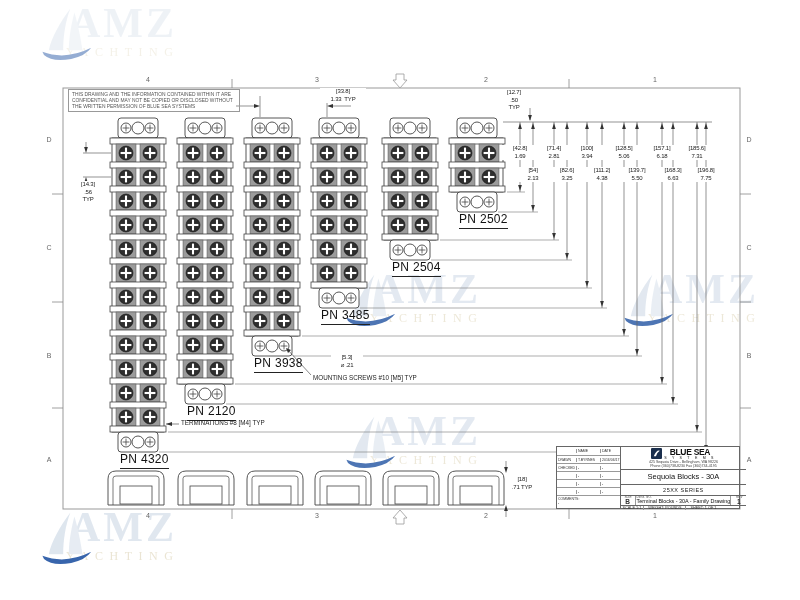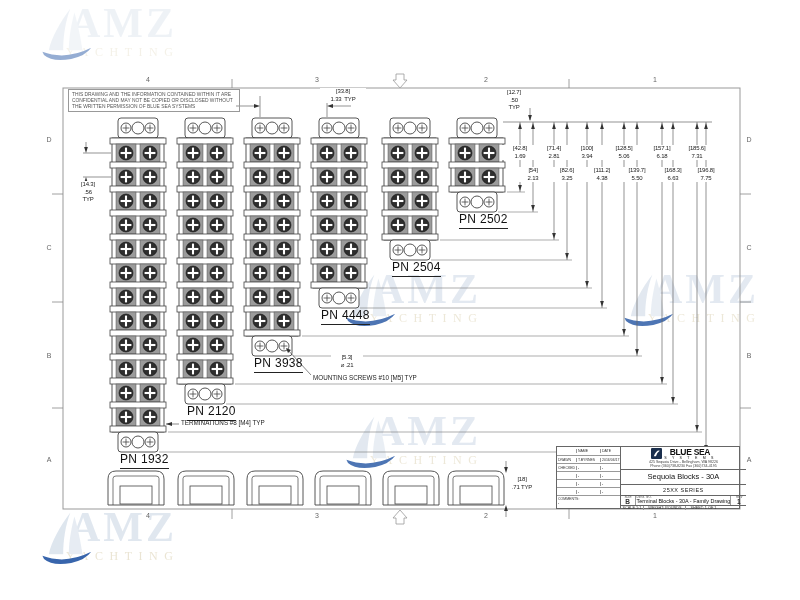--- a/index.html
+++ b/index.html
@@ -743,30 +743,30 @@
       <div class="t zone" style="left:482px;top:512px;width:8px;text-align:center">2</div>
       <div class="t zone" style="left:651px;top:512px;width:8px;text-align:center">1</div>
       <div class="t zone" style="left:44px;top:136px;width:10px;text-align:center">D</div>
       <div class="t zone" style="left:44px;top:244px;width:10px;text-align:center">C</div>
       <div class="t zone" style="left:44px;top:352px;width:10px;text-align:center">B</div>
       <div class="t zone" style="left:44px;top:456px;width:10px;text-align:center">A</div>
       <div class="t zone" style="left:744px;top:136px;width:10px;text-align:center">D</div>
       <div class="t zone" style="left:744px;top:244px;width:10px;text-align:center">C</div>
       <div class="t zone" style="left:744px;top:352px;width:10px;text-align:center">B</div>
       <div class="t zone" style="left:744px;top:456px;width:10px;text-align:center">A</div>
-      <div class="t pn" style="left:120px;top:456px">PN 1932</div>
+      <div class="t pn" style="left:120px;top:456px">PN 4320</div>
       <div class="t dim" style="left:679px;top:145px;width:36px">[185.6]<br>7.31</div>
       <div class="t dim" style="left:688px;top:167px;width:36px">[196.8]<br>7.75</div>
       <div class="t pn" style="left:187px;top:408px">PN 2120</div>
       <div class="t dim" style="left:644px;top:145px;width:36px">[157.1]<br>6.18</div>
       <div class="t dim" style="left:655px;top:167px;width:36px">[168.3]<br>6.63</div>
       <div class="t pn" style="left:254px;top:360px">PN 3938</div>
       <div class="t dim" style="left:606px;top:145px;width:36px">[128.5]<br>5.06</div>
       <div class="t dim" style="left:619px;top:167px;width:36px">[139.7]<br>5.50</div>
-      <div class="t pn" style="left:321px;top:312px">PN 4448</div>
+      <div class="t pn" style="left:321px;top:312px">PN 3485</div>
       <div class="t dim" style="left:569px;top:145px;width:36px">[100]<br>3.94</div>
       <div class="t dim" style="left:584px;top:167px;width:36px">[111.2]<br>4.38</div>
       <div class="t pn" style="left:392px;top:264px">PN 2504</div>
       <div class="t dim" style="left:536px;top:145px;width:36px">[71.4]<br>2.81</div>
       <div class="t dim" style="left:549px;top:167px;width:36px">[82.6]<br>3.25</div>
       <div class="t pn" style="left:459px;top:216px">PN 2502</div>
       <div class="t dim" style="left:502px;top:145px;width:36px">[42.8]<br>1.69</div>
       <div class="t dim" style="left:515px;top:167px;width:36px">[54]<br>2.13</div>
       <div class="t dim" style="left:74px;top:181px;width:28px">[14.3]<br>.56<br>TYP</div>
       <div class="t dim" style="left:320px;top:88px;width:46px">[33.8]<br>1.33&nbsp;&nbsp;TYP</div>

